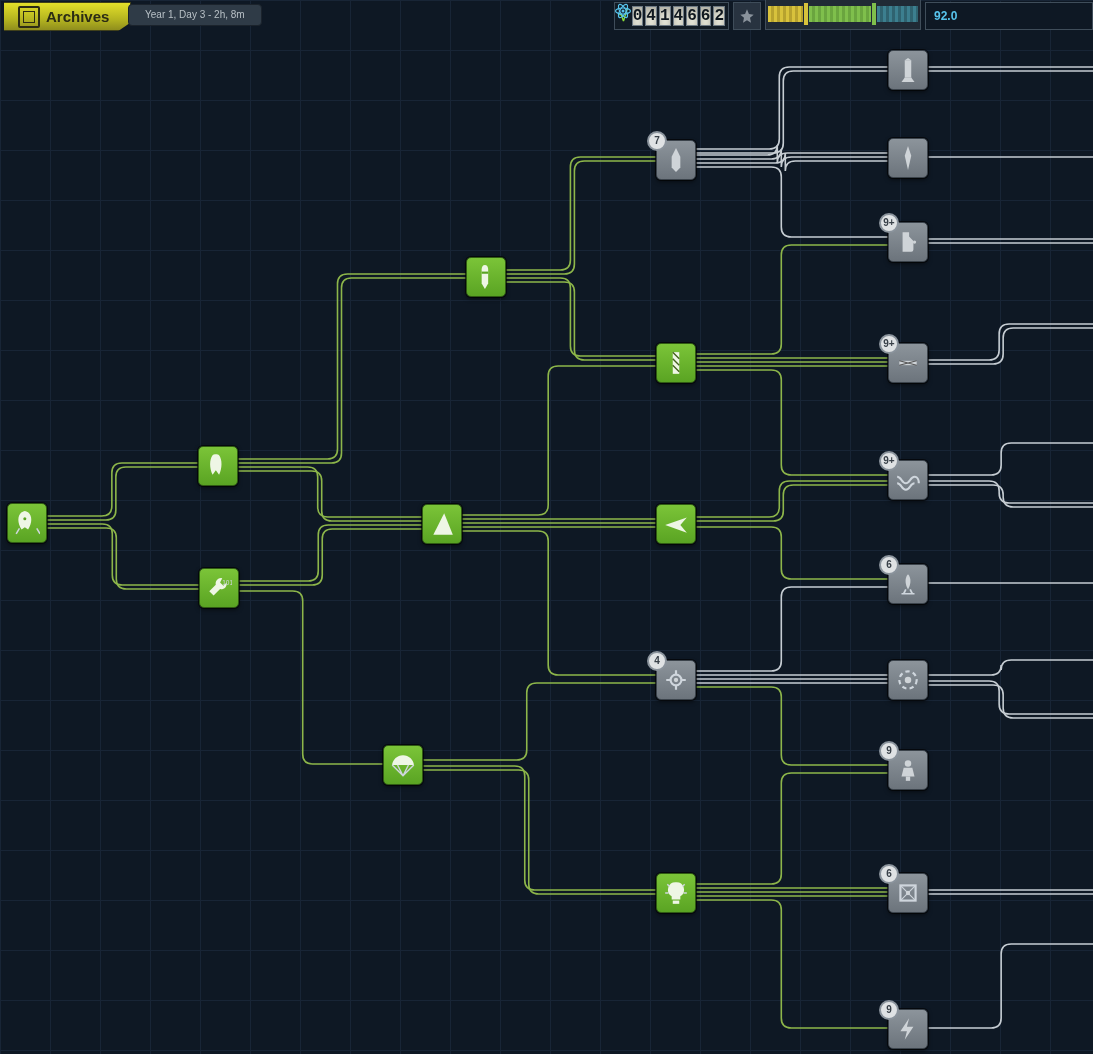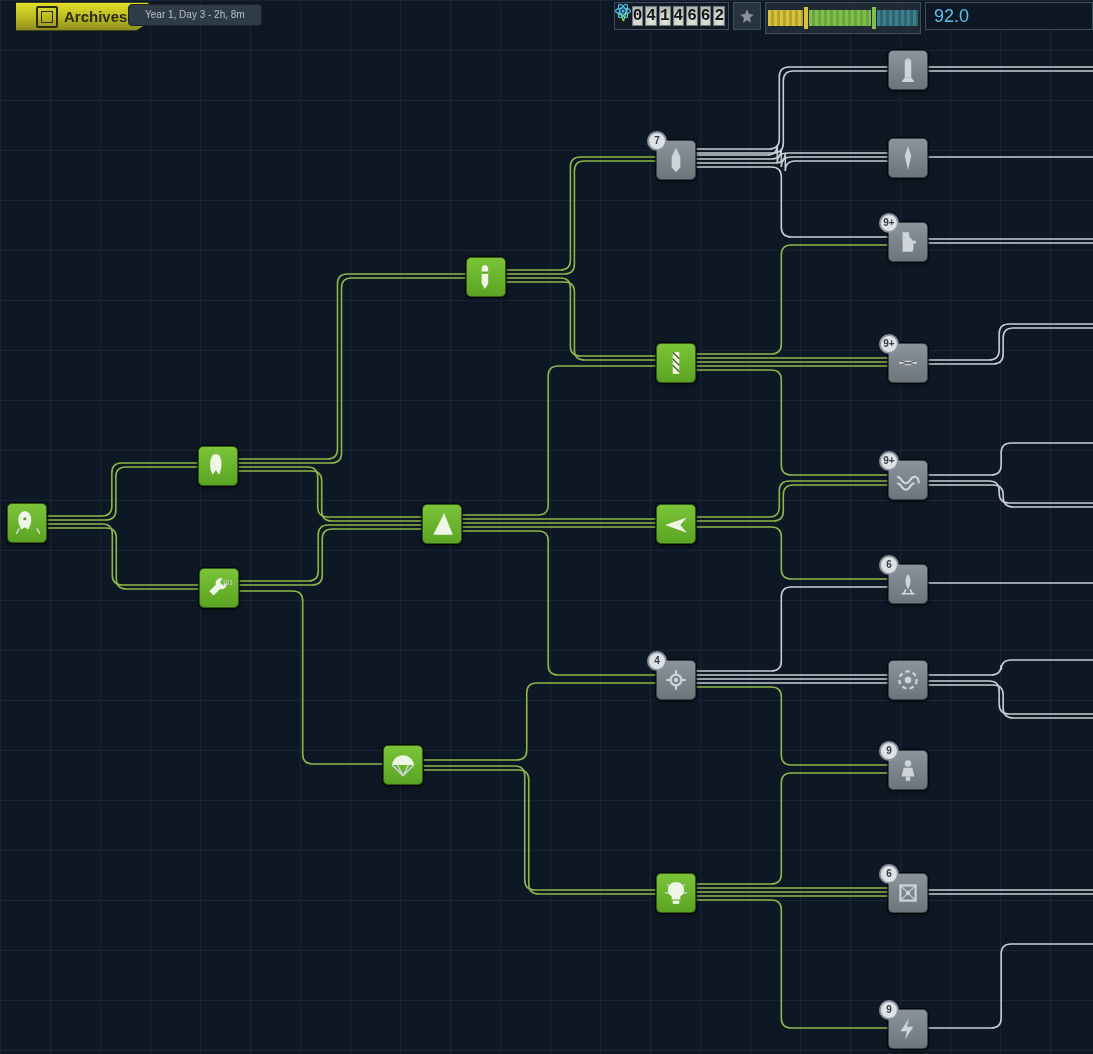--- a/index.html
+++ b/index.html
@@ -9,35 +9,35 @@
     linear-gradient(#182536 1px,transparent 1px),
     linear-gradient(90deg,#182536 1px,transparent 1px);
   background-size:50px 50px;
 }
 .canvas{position:absolute;inset:0;}
 svg{position:absolute;inset:0;pointer-events:none;}
 
 
 .topbar{position:absolute;top:0;left:0;right:0;height:32px;z-index:10;}
 .archives-tab{
-  position:absolute;top:2px;left:16px;height:27px;width:112px;
+  position:absolute;top:2px;left:4px;height:27px;width:112px;
   background:linear-gradient(#e3df2a,#b5b520 60%,#8f8e1d);
   border:1px solid #40401a;border-left:none;
   clip-path:polygon(0 0,100% 0,100% 70%,90% 100%,0 100%);
-  display:flex;align-items:center;gap:6px;padding-left:20px;
+  display:flex;align-items:center;gap:6px;padding-left:14px;
   color:#2c2c14;font-weight:600;font-size:15px;
 }
 .archives-tab .ico{width:18px;height:18px;border:2px solid #2c2c14;border-radius:2px;position:relative;}
 .archives-tab .ico:after{content:"";position:absolute;inset:3px;border:1px solid #2c2c14;}
 .clock-pill{
   position:absolute;top:4px;left:128px;height:20px;padding:0 16px;
   background:#2f3b47;border:1px solid #1b232c;border-radius:4px;
   color:#b8c0c6;font-size:10px;line-height:20px;
 }
-.right-cluster{position:absolute;top:2px;right:0;height:28px;display:flex;align-items:flex-start;}
+.right-cluster{position:absolute;top:2px;right:0;height:28px;display:flex;align-items:flex-end;}
 .counter{
   height:26px;display:flex;align-items:center;background:#111b25;border:1px solid #3f4d5a;
   padding:0 2px;margin-right:4px;
 }
 .counter .sig{width:14px;color:#8adf3a;font-size:16px;font-weight:bold;text-align:center;}
 .counter .digit{
   width:16px;height:22px;margin:0 1px;background:#e8e8da;color:#10181f;
   font:bold 16px/22px "Courier New",monospace;text-align:center;border:1px solid #6f7b85;
   box-shadow:inset 0 4px 6px rgba(0,0,0,.25);
 }
@@ -48,21 +48,21 @@
 .rep-bar .s1{flex:1;background:repeating-linear-gradient(90deg,#d8c23c 0 3px,#b7a22e 3px 6px);}
 .rep-bar .t1{width:4px;height:22px;background:#d8c23c;}
 .rep-bar .s2{flex:1.8;background:repeating-linear-gradient(90deg,#7fbf4c 0 3px,#6aa53f 3px 6px);}
 .rep-bar .t2{width:4px;height:22px;background:#7fbf4c;}
 .rep-bar .s3{flex:1.2;background:repeating-linear-gradient(90deg,#3c7f8f 0 3px,#2f6370 3px 6px);}
 .sci-box{
   width:150px;height:26px;background:#0e1824;border:1px solid #3f4d5a;
   display:flex;align-items:center;justify-content:space-between;padding:0 8px;
 }
 .sci-box .atom{width:18px;height:18px;}
-.sci-box .val{color:#57c3ec;font-size:18px;font-weight:400;}
+.sci-box .val{color:#57c3ec;font-size:12px;font-weight:700;}
 
 
 .node{
   position:absolute;width:38px;height:38px;border-radius:5px;
   display:flex;align-items:center;justify-content:center;
   box-shadow:0 0 0 1px rgba(0,0,0,.6),0 2px 4px rgba(0,0,0,.5);
   cursor:pointer;
 }
 .node.green{
   background:linear-gradient(#7bc438,#5aa423);

